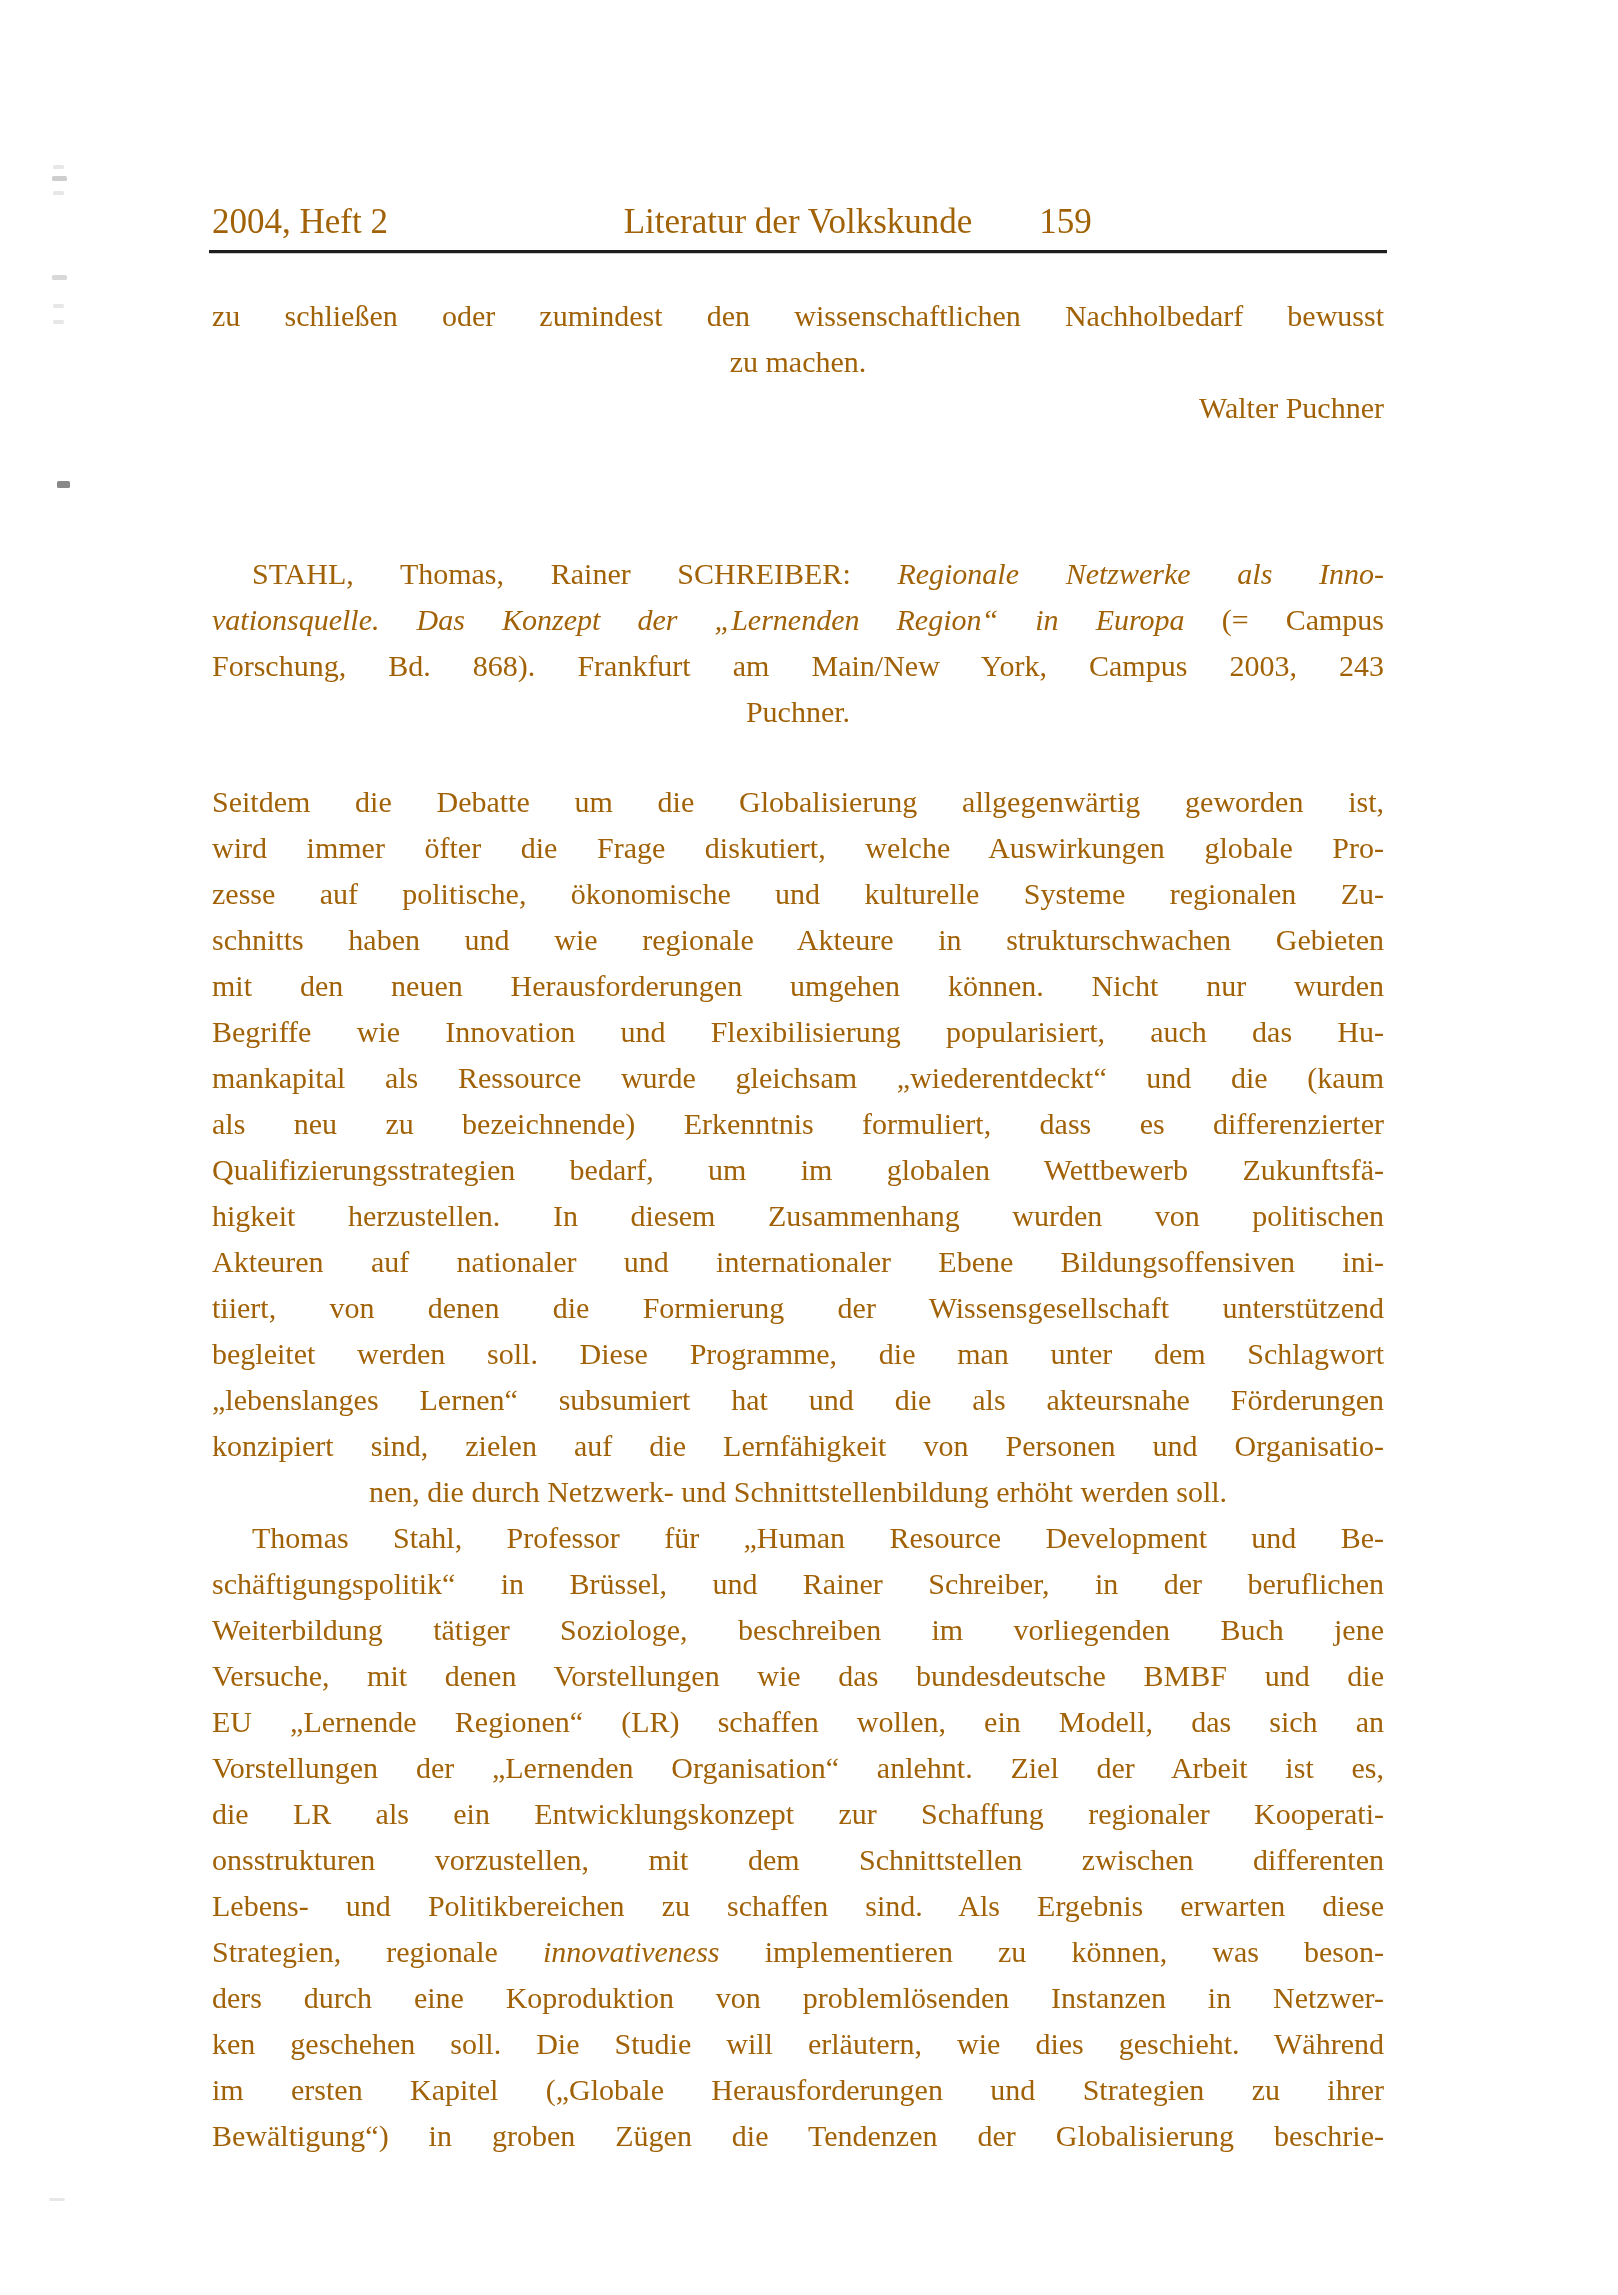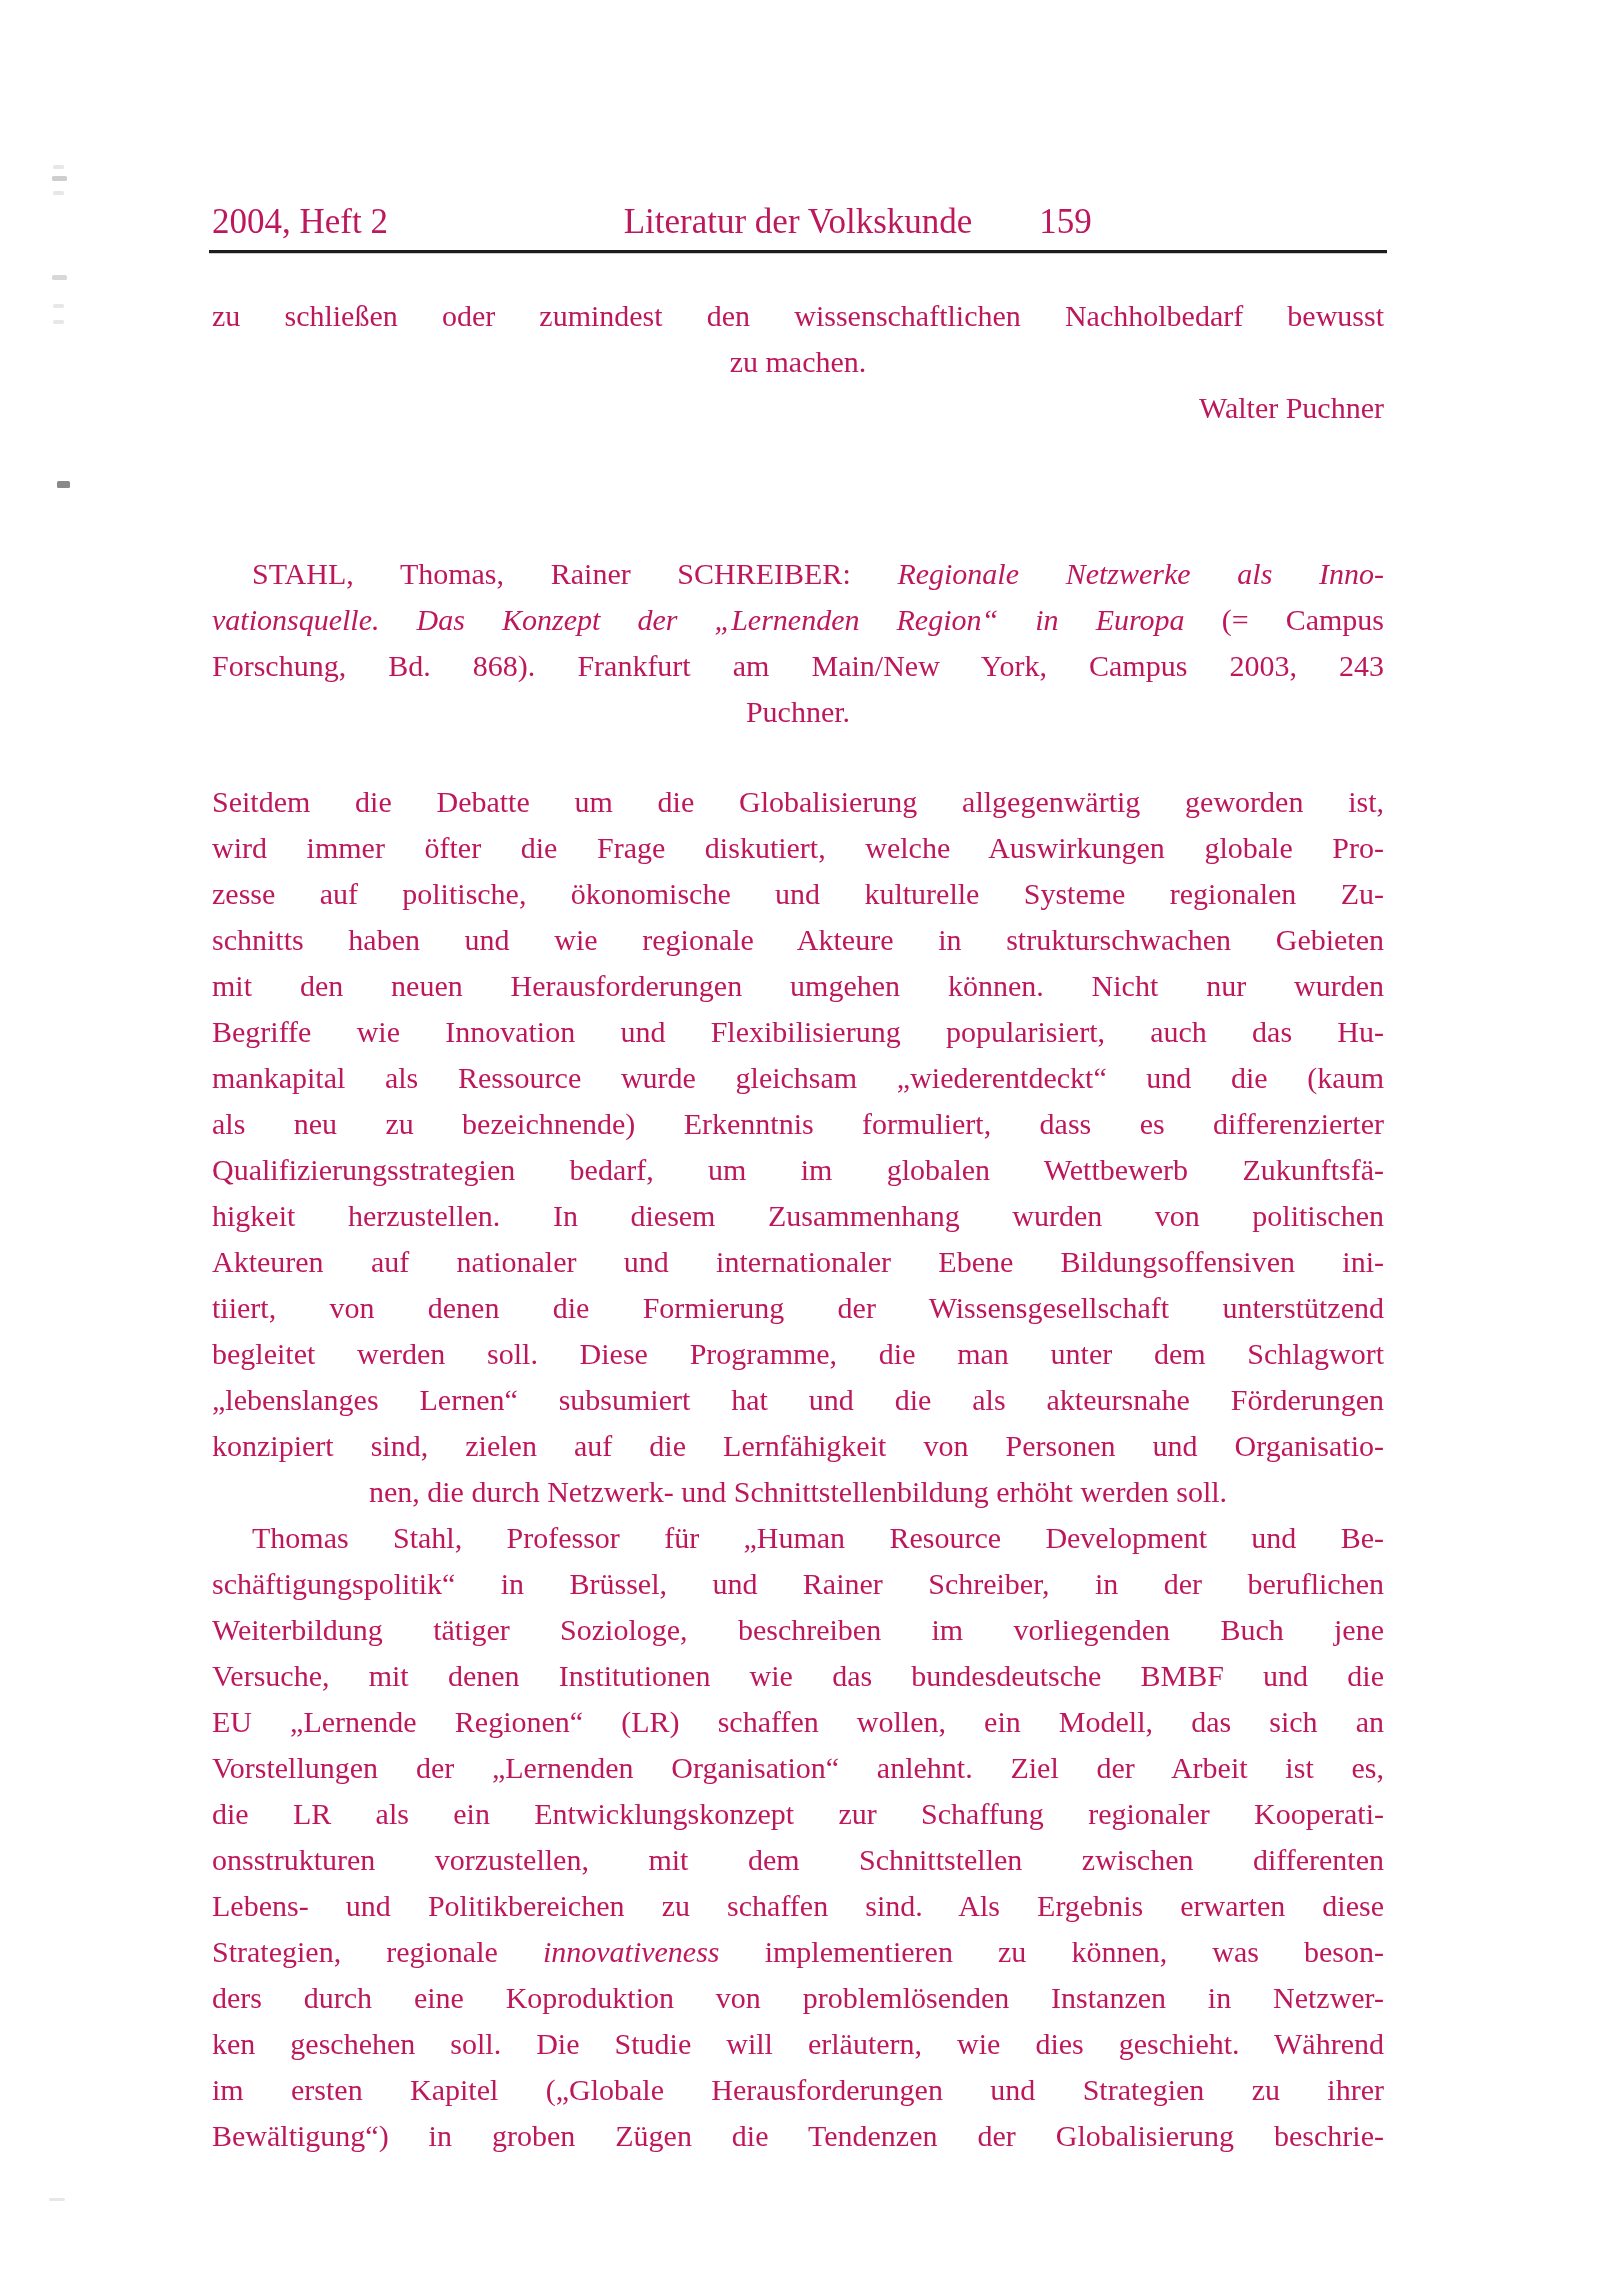--- a/index.html
+++ b/index.html
@@ -7,21 +7,21 @@
     padding: 0;
     background: #ffffff;
   }
   .page {
     position: relative;
     width: 1618px;
     height: 2295px;
     background: #ffffff;
     overflow: hidden;
     font-family: "Liberation Serif", "DejaVu Serif", serif;
-    color: #be185d;
+    color: #a16207;
   }
   .header {
     position: absolute;
     left: 212px;
     top: 202px;
     width: 1172px;
     display: flex;
     align-items: baseline;
     font-size: 35px;
     line-height: 40px;
@@ -108,21 +108,21 @@
         <div class="line just"><span>tiiert, von denen die Formierung der Wissensgesellschaft unterstützend</span></div>
         <div class="line just"><span>begleitet werden soll. Diese Programme, die man unter dem Schlagwort</span></div>
         <div class="line just"><span>„lebenslanges Lernen“ subsumiert hat und die als akteursnahe Förderungen</span></div>
         <div class="line just"><span>konzipiert sind, zielen auf die Lernfähigkeit von Personen und Organisatio-</span></div>
         <div class="line"><span>nen, die durch Netzwerk- und Schnittstellenbildung erhöht werden soll.</span></div>
       </div>
       <div class="para">
         <div class="line just" style="text-indent: 40px;"><span>Thomas Stahl, Professor für „Human Resource Development und Be-</span></div>
         <div class="line just"><span>schäftigungspolitik“ in Brüssel, und Rainer Schreiber, in der beruflichen</span></div>
         <div class="line just"><span>Weiterbildung tätiger Soziologe, beschreiben im vorliegenden Buch jene</span></div>
-        <div class="line just"><span>Versuche, mit denen Institutionen wie das bundesdeutsche BMBF und die</span></div>
+        <div class="line just"><span>Versuche, mit denen Vorstellungen wie das bundesdeutsche BMBF und die</span></div>
         <div class="line just"><span>EU „Lernende Regionen“ (LR) schaffen wollen, ein Modell, das sich an</span></div>
         <div class="line just"><span>Vorstellungen der „Lernenden Organisation“ anlehnt. Ziel der Arbeit ist es,</span></div>
         <div class="line just"><span>die LR als ein Entwicklungskonzept zur Schaffung regionaler Kooperati-</span></div>
         <div class="line just"><span>onsstrukturen vorzustellen, mit dem Schnittstellen zwischen differenten</span></div>
         <div class="line just"><span>Lebens- und Politikbereichen zu schaffen sind. Als Ergebnis erwarten diese</span></div>
         <div class="line just"><span>Strategien, regionale </span><span class="it">innovativeness</span><span> implementieren zu können, was beson-</span></div>
         <div class="line just"><span>ders durch eine Koproduktion von problemlösenden Instanzen in Netzwer-</span></div>
         <div class="line just"><span>ken geschehen soll. Die Studie will erläutern, wie dies geschieht. Während</span></div>
         <div class="line just"><span>im ersten Kapitel („Globale Herausforderungen und Strategien zu ihrer</span></div>
         <div class="line just"><span>Bewältigung“) in groben Zügen die Tendenzen der Globalisierung beschrie-</span></div>

